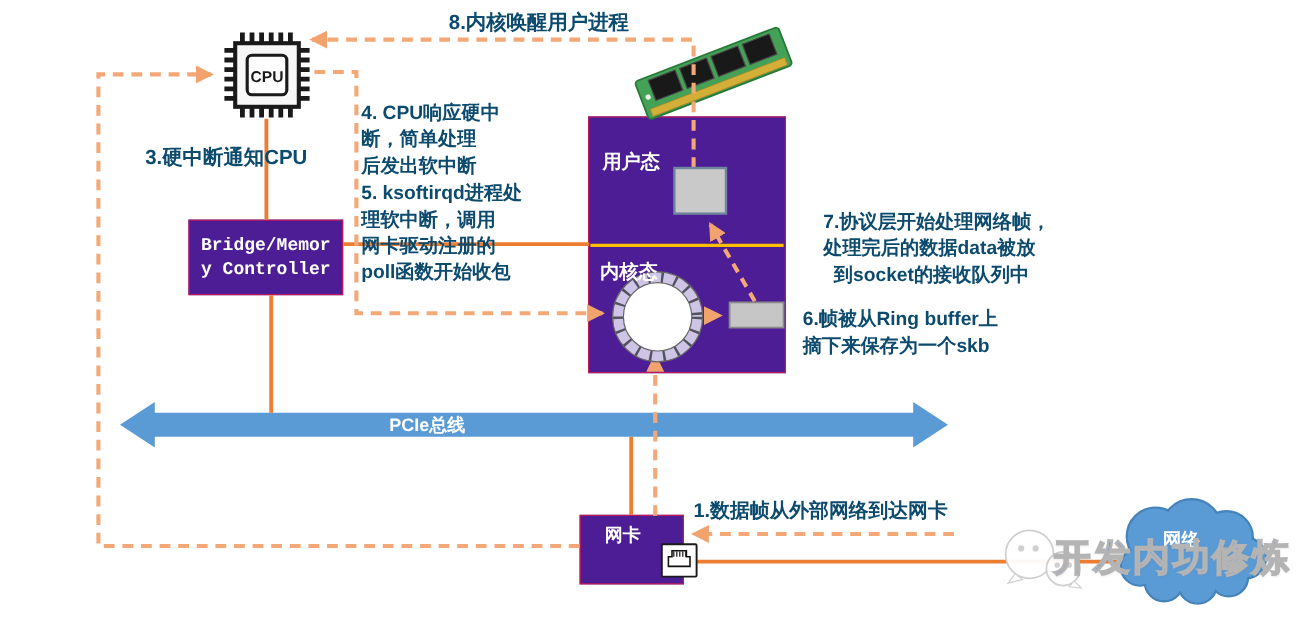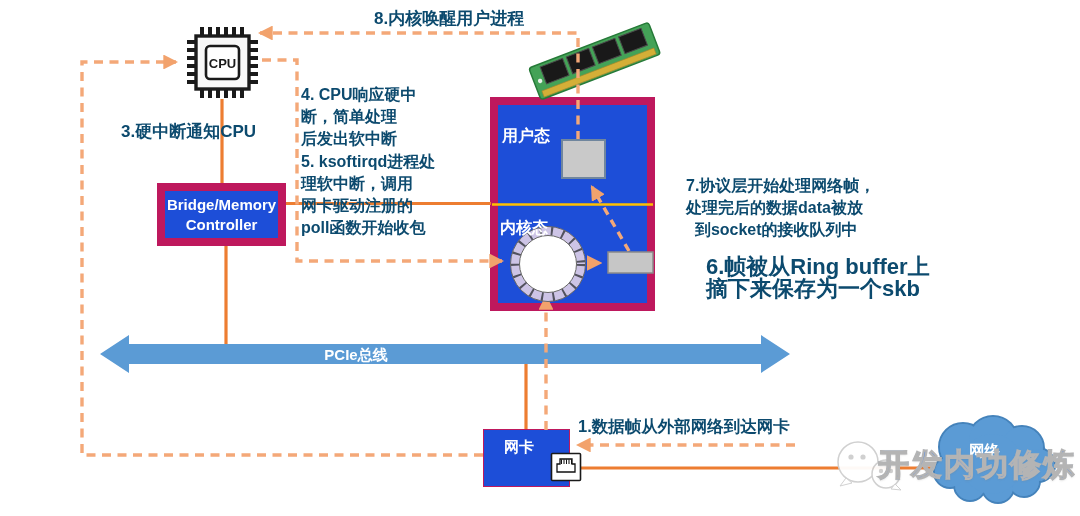--- a/index.html
+++ b/index.html
@@ -2,21 +2,21 @@
 <html><head>
 <meta charset="utf-8">
 <style>
   html,body{margin:0;padding:0;background:#fff;}
   #canvas{position:relative;width:1080px;height:516px;background:#ffffff;overflow:hidden;
           font-family:"Liberation Sans","DejaVu Sans",sans-serif;}
   .lbl{position:absolute;color:#0c4a6e;font-weight:bold;white-space:pre-wrap;
        font-size:16px;line-height:22px;z-index:4;}
   .whitelbl{position:absolute;color:#ffffff;font-weight:bold;white-space:pre-wrap;
        font-size:16px;line-height:20px;z-index:4;}
-  .bluebox{position:absolute;background:#1d4ed8;border:8px solid #be185d;box-sizing:border-box;z-index:1;}
+  .bluebox{position:absolute;background:#4c1d95;border:1px solid #be185d;box-sizing:border-box;z-index:1;font-family:Liberation Mono, monospace;}
   #bridge-box{display:flex;align-items:center;justify-content:center;text-align:center;}
   #bridge-label{color:#fff;font-weight:bold;font-size:15px;line-height:20px;width:116px;word-break:break-all;}
   svg.overlay{position:absolute;left:0;top:0;z-index:3;pointer-events:none;}
   #watermark{position:absolute;left:878px;top:444px;z-index:6;color:#3b82f6;font-size:31px;
        font-weight:bold;letter-spacing:2px;-webkit-text-stroke:1.2px #b4b4b4;
        text-shadow:0 1px 2px rgba(120,120,120,.35);white-space:nowrap;}
 </style>
 </head>
 <body>
 
@@ -134,21 +134,21 @@
   <div class="lbl" style="left:301px;top:84px;">4. CPU响应硬中
 断，简单处理
 后发出软中断</div>
   <div class="lbl" style="left:301px;top:151px;">5. ksoftirqd进程处
 理软中断，调用
 网卡驱动注册的
 poll函数开始收包</div>
   <div class="lbl" style="left:664px;top:175px;margin-left:22px;">7.协议层开始处理网络帧，
 处理完后的数据data被放
   到socket的接收队列中</div>
-  <div class="lbl" style="left:669px;top:256px;font-size:22px;margin-left:37px;">6.帧被从Ring buffer上
+  <div class="lbl" style="left:669px;top:256px;font-size:16px;">6.帧被从Ring buffer上
 摘下来保存为一个skb</div>
   <div class="lbl" style="left:578px;top:415px;font-size:16.5px;">1.数据帧从外部网络到达网卡</div>
 
   <div class="whitelbl" style="left:296px;top:345px;width:120px;text-align:center;font-size:15px;">PCIe总线</div>
   <div class="whitelbl" style="left:502px;top:126px;">用户态</div>
   <div class="whitelbl" style="left:500px;top:218px;">内核态</div>
   <div class="whitelbl" style="left:504px;top:437px;font-size:15px;">网卡</div>
   <div class="whitelbl" style="left:969px;top:441px;font-size:15.5px;z-index:5;">网络</div>
 
   <div id="watermark">开发内功修炼</div>

